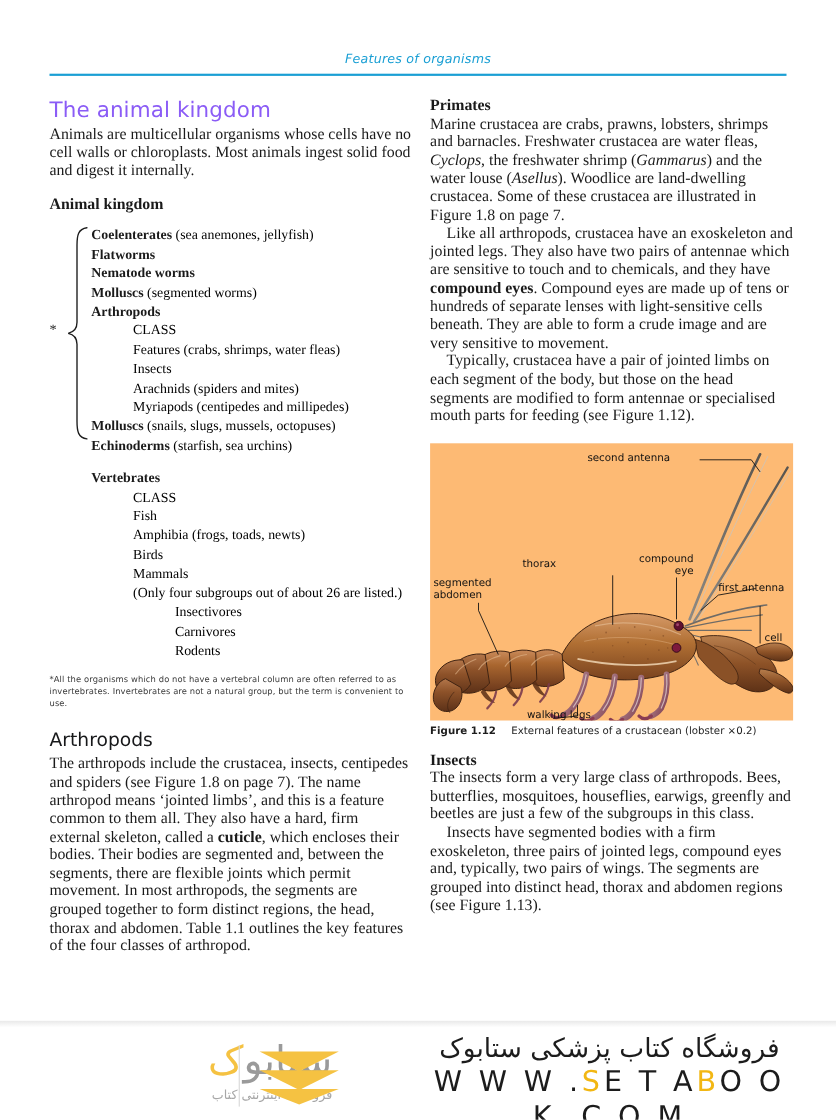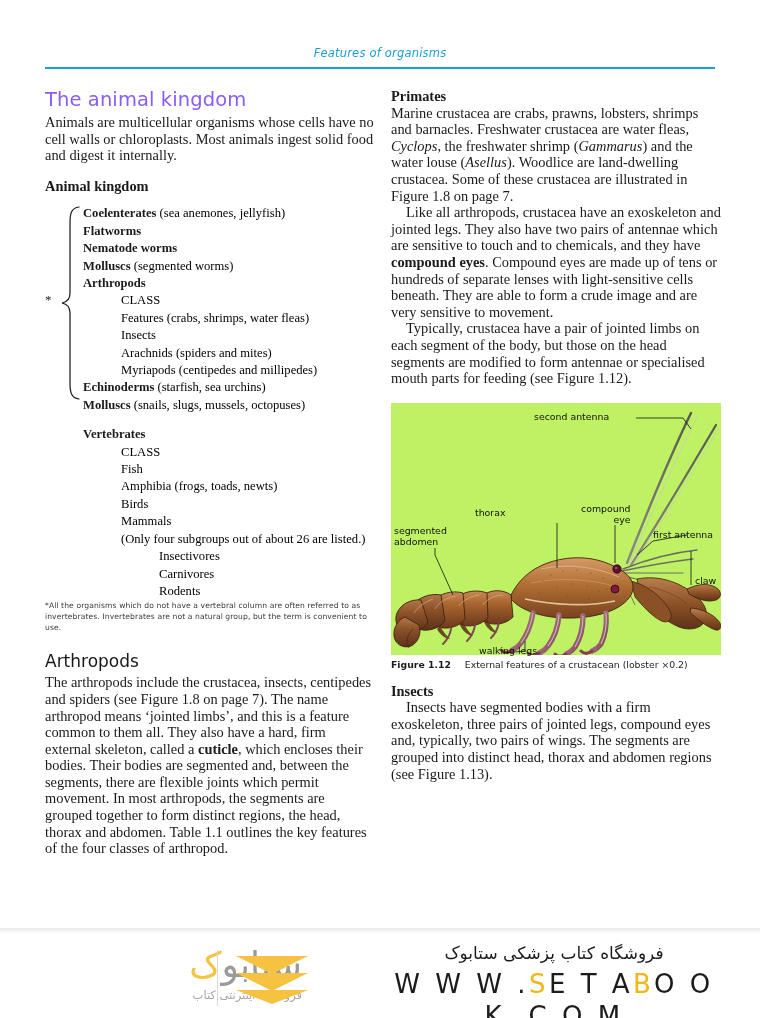--- a/index.html
+++ b/index.html
@@ -97,30 +97,31 @@
     position: absolute;
     left: 0px; top: 88px;
     font-size: 13px;
     line-height: 13px;
     color: #222;
     font-family: "Liberation Serif", serif;
   }
 
   
   .footnote {
+    margin-top: 12px;
     font-family: "DejaVu Sans", sans-serif;
     font-size: 7.6px;
     line-height: 11px;
     color: #3a3a3a;
     letter-spacing: .1px;
   }
 
   
   .figure { position: relative; margin-top: 16px; width: 330px; }
-  .figbox { position: relative; width: 330px; height: 252px; background: #bef264; }
+  .figbox { position: relative; width: 330px; height: 252px; background: #fdba74; }
   .figcap {
     margin-top: 4px;
     font-family: "DejaVu Sans", sans-serif;
     font-size: 9.3px;
     color: #1d1d1d;
     line-height: 12px;
   }
   .figcap .fignum { font-weight: bold; }
   .figcap .figtxt { }
 
@@ -175,21 +176,21 @@
     width: 80px; height: 52px;
   }
 
   .footer-right {
     position: absolute; left: 380px; top: 12px; width: 348px;
     text-align: center;
   }
   .fr-fa {
     direction: rtl;
     font-family: "DejaVu Sans", sans-serif;
-    font-size: 17px;
+    font-size: 24px;
     color: #1c1c1c;
     line-height: 26px;
   }
   .fr-url {
     font-family: "DejaVu Sans", sans-serif;
     font-size: 26px;
     letter-spacing: 3.5px;
     color: #1c1c1c;
     line-height: 32px;
     margin-top: 2px;
@@ -224,22 +225,22 @@
           <div class="row"><b>Coelenterates</b><span class="plain"> (sea anemones, jellyfish)</span></div>
           <div class="row"><b>Flatworms</b></div>
           <div class="row"><b>Nematode worms</b></div>
           <div class="row"><b>Molluscs</b><span class="plain"> (segmented worms)</span></div>
           <div class="row"><b>Arthropods</b></div>
           <div class="row indent1"><span class="plain">CLASS</span></div>
           <div class="row indent1"><span class="plain">Features (crabs, shrimps, water fleas)</span></div>
           <div class="row indent1"><span class="plain">Insects</span></div>
           <div class="row indent1"><span class="plain">Arachnids (spiders and mites)</span></div>
           <div class="row indent1"><span class="plain">Myriapods (centipedes and millipedes)</span></div>
+          <div class="row"><b>Molluscs</b><span class="plain"> (snails, slugs, mussels, octopuses)</span></div>
           <div class="row"><b>Echinoderms</b><span class="plain"> (starfish, sea urchins)</span></div>
-          <div class="row"><b>Molluscs</b><span class="plain"> (snails, slugs, mussels, octopuses)</span></div>
         </div>
     </div>
 
     <div class="gap12"></div>
 
     <div class="taxo" style="padding-left:38px; margin-top:0;">
       <div id="taxo2">
           <div class="row"><b>Vertebrates</b></div>
           <div class="row indent1"><span class="plain">CLASS</span></div>
           <div class="row indent1"><span class="plain">Fish</span></div>
@@ -432,34 +433,35 @@
         </svg>
 
         
         <div class="lbl" style="left:143px; top:8px;">second antenna</div>
         <div class="lbl" style="left:84px; top:104px;">thorax</div>
         <div class="lbl" style="left:190px; top:100px; text-align:right;">compound
 eye</div>
         <div class="lbl" style="left:3px; top:122px;">segmented
 abdomen</div>
         <div class="lbl" style="left:262px; top:126px;">first antenna</div>
-        <div class="lbl" style="left:304px; top:172px;">claw</div>
+        <div class="lbl" style="left:304px; top:172px;">cell</div>
         <div class="lbl" style="left:88px; top:242px;">walking legs</div>
       </div>
 
       <div class="figcap">
         <span class="fignum">Figure 1.12</span>
         <span style="display:inline-block;width:8px;"></span>
         <span class="figtxt">External features of a crustacean (lobster ×0.2)</span>
       </div>
     </div>
 
     <div class="gap12"></div>
 
     <h3 class="sub">Insects</h3>
+    <p class="body">The insects form a very large class of arthropods. Bees, butterflies, mosquitoes, houseflies, earwigs, greenfly and beetles are just a few of the subgroups in this class.</p>
     <p class="body ind">Insects have segmented bodies with a firm exoskeleton, three pairs of jointed legs, compound eyes and, typically, two pairs of wings. The segments are grouped into distinct head, thorax and abdomen regions (see Figure 1.13).</p>
 
   </div>
 
   <div class="footer">
     <div class="footer-top-shade"></div>
 
     <div class="logo-left">
       <div class="logo-word"><span>ستابو</span><span class="gold">ک</span></div>
       <div class="logo-sub">فروشگاه اینترنتی کتاب</div>

